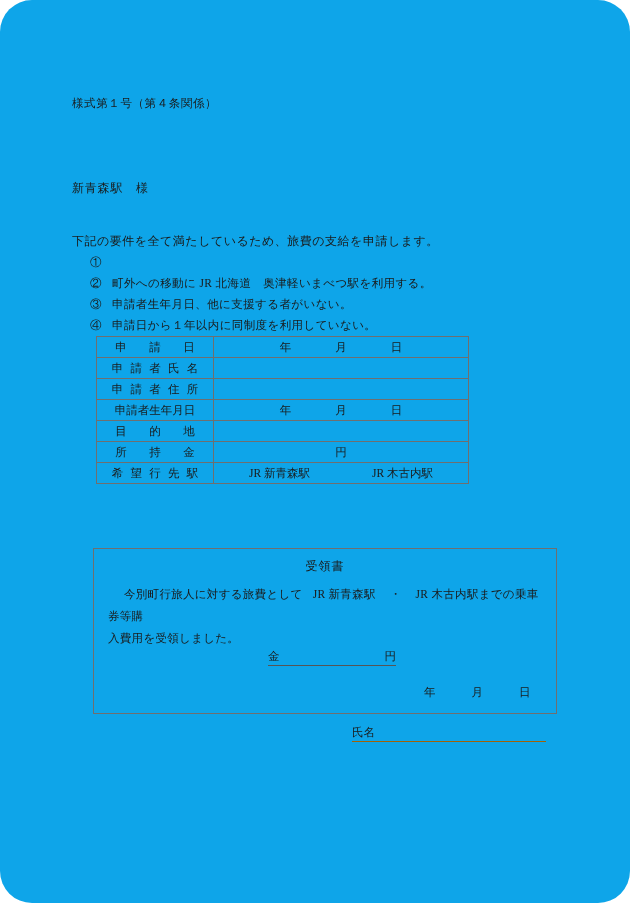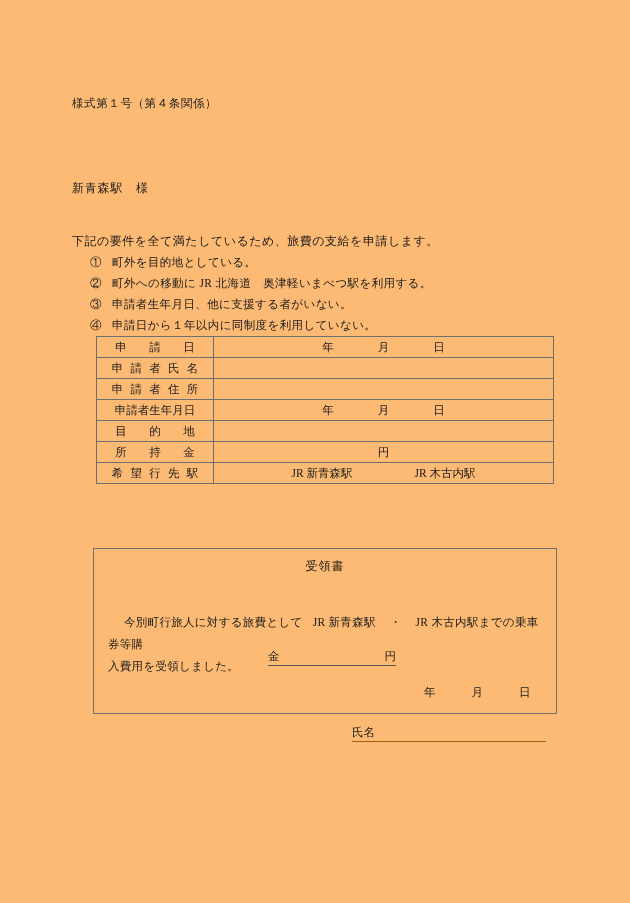--- a/index.html
+++ b/index.html
@@ -13,21 +13,22 @@
     height: 903px;
     position: relative;
     font-family: "Liberation Serif", "DejaVu Serif", serif;
     color: #1a1a1a;
     overflow: hidden;
   }
 
   .page {
     position: absolute;
     inset: 0;
-    background: #fdba74;
+    background: #0ea5e9;
+    border-radius: 32px;
   }
 
   
   .form-no {
     position: absolute;
     left: 72px;
     top: 96px;
     font-size: 11.5px;
     letter-spacing: 0.6px;
     white-space: nowrap;
@@ -80,21 +81,21 @@
     flex: 0 0 22px;
     font-size: 11.5px;
   }
   .req-text { flex: 1 1 auto; }
 
   
   .form-table {
     position: absolute;
     left: 96px;
     top: 336px;
-    width: 458px;
+    width: 373px;
     border-collapse: collapse;
     table-layout: fixed;
   }
   .form-table td {
     border: 1px solid #6f6f6f;
     height: 20px;
     font-size: 11.5px;
     padding: 0 4px;
     vertical-align: middle;
   }
@@ -146,21 +147,21 @@
     border: 1px solid #6f6f6f;
     box-sizing: border-box;
   }
   .receipt-title {
     text-align: center;
     font-size: 12px;
     letter-spacing: 1px;
     margin-top: 9px;
   }
   .receipt-body {
-    margin: 36px 14px 0 14px;
+    margin: 8px 14px 0 14px;
     font-size: 11.5px;
     line-height: 22px;
     letter-spacing: 0.3px;
   }
   .receipt-body .indent { display: inline-block; width: 16px; }
   .receipt-body .gap-a { display: inline-block; width: 10px; }
   .receipt-body .gap-b { display: inline-block; width: 14px; }
   .receipt-body .gap-c { display: inline-block; width: 14px; }
 
   .amount-line {
@@ -201,21 +202,20 @@
 <div class="page">
 
   <div class="form-no">様式第１号（第４条関係）</div>
   <div class="addressee">新青森駅　様</div>
 
   <div class="intro">下記の要件を全て満たしているため、旅費の支給を申請します。</div>
 
   <div class="req-list">
     <div class="req-item">
       <span class="req-num">①</span>
-      <span class="req-text">町外を目的地としている。</span>
     </div>
     <div class="req-item">
       <span class="req-num">②</span>
       <span class="req-text">町外への移動に JR 北海道　奥津軽いまべつ駅を利用する。</span>
     </div>
     <div class="req-item">
       <span class="req-num">③</span>
       <span class="req-text">申請者生年月日、他に支援する者がいない。</span>
     </div>
     <div class="req-item">

